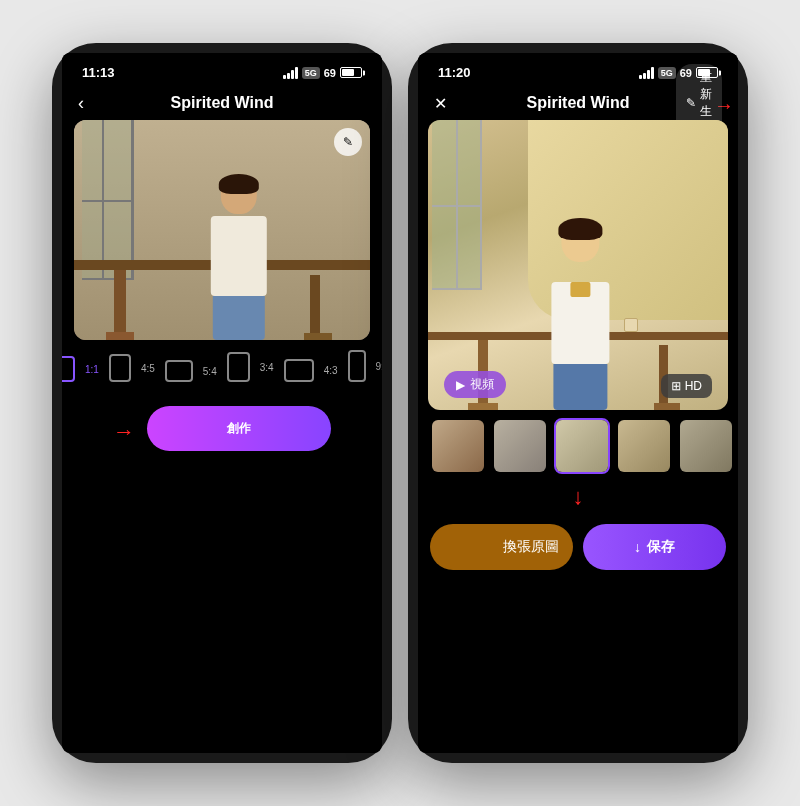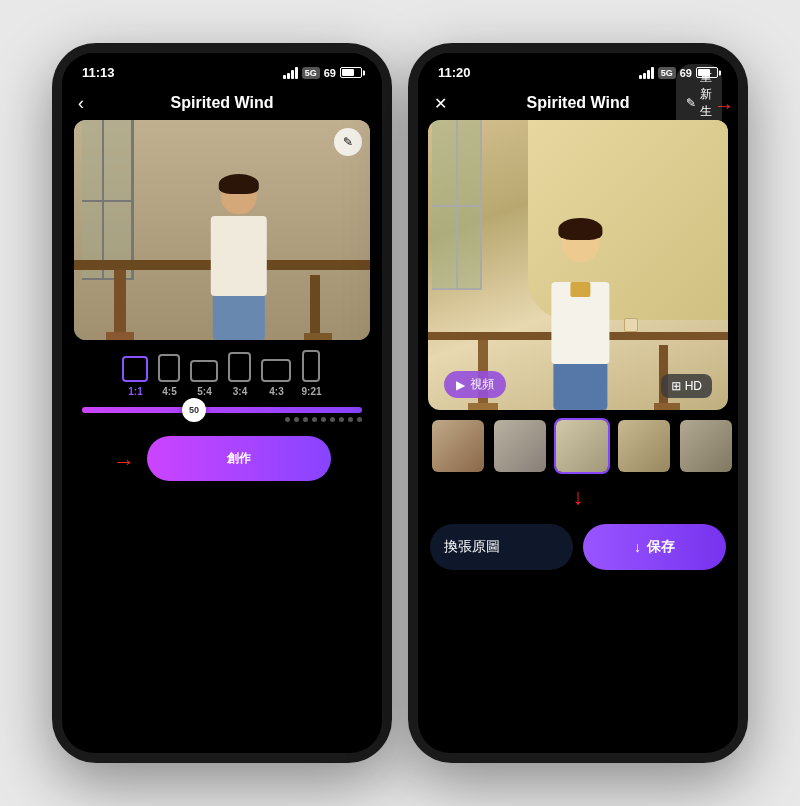--- a/index.html
+++ b/index.html
@@ -24,21 +24,21 @@
       background: #1a1a1a;
       border-radius: 44px;
       padding: 10px;
       box-shadow: 0 20px 60px rgba(0,0,0,0.4);
       position: relative;
     }
     .phone-inner {
       width: 100%;
       height: 100%;
       background: #000;
-      border-radius: 32px;
+      border-radius: 8px;
       overflow: hidden;
       display: flex;
       flex-direction: column;
     }
     
     .status-bar {
       display: flex;
       justify-content: space-between;
       align-items: center;
       padding: 12px 20px 6px;
@@ -174,24 +174,23 @@
       margin-bottom: 8px;
     }
     .crop-options {
       display: flex;
       justify-content: center;
       gap: 10px;
       align-items: flex-end;
     }
     .crop-option {
       display: flex;
-      flex-direction: column;
-      align-items: center;
-      gap: 4px;
-      font-weight: bold;
+      flex-direction: row;
+      align-items: center;
+      gap: 10px;
     }
     .crop-box {
       border: 2px solid #888;
       border-radius: 4px;
     }
     .crop-box.active {
       border-color: #8855ff;
     }
     .crop-label {
       color: #aaa;
@@ -333,29 +332,29 @@
     .thumb3 { background: linear-gradient(135deg, #d0c8a8 0%, #a09878 100%); }
     .thumb4 { background: linear-gradient(135deg, #c8b890 0%, #988860 100%); }
     .thumb5 { background: linear-gradient(135deg, #b0a890 0%, #807860 100%); }
     .bottom-actions {
       display: flex;
       gap: 10px;
       padding: 10px 12px 16px;
     }
     .action-btn-secondary {
       flex: 1;
-      background: #0f172a;
+      background: #a16207;
       color: #fff;
       border: none;
       border-radius: 28px;
       padding: 14px;
       font-size: 14px;
       font-weight: 500;
       cursor: pointer;
-      text-align: left;
+      text-align: right;
     }
     .action-btn-primary {
       flex: 1;
       background: linear-gradient(90deg, #9955ff, #7733ee);
       color: #fff;
       border: none;
       border-radius: 28px;
       padding: 14px;
       font-size: 14px;
       font-weight: 600;
@@ -470,36 +469,20 @@
               <span class="crop-label">4:3</span>
             </div>
             <div class="crop-option">
               <div class="crop-box" style="width:18px;height:32px;"></div>
               <span class="crop-label">9:21</span>
             </div>
           </div>
         </div>
 
         <div class="imagination-section">
-          <div class="slider-container">
-            <div class="slider-track">
-              <div class="slider-thumb">50</div>
-            </div>
-            <div class="slider-dots">
-              <div class="slider-dot"></div>
-              <div class="slider-dot"></div>
-              <div class="slider-dot"></div>
-              <div class="slider-dot"></div>
-              <div class="slider-dot"></div>
-              <div class="slider-dot"></div>
-              <div class="slider-dot"></div>
-              <div class="slider-dot"></div>
-              <div class="slider-dot"></div>
-            </div>
-          </div>
         </div>
 
         <div class="create-btn-area">
           <span class="red-arrow">→</span>
           <button class="create-btn">創作</button>
         </div>
       </div>
     </div>
   </div>
 

